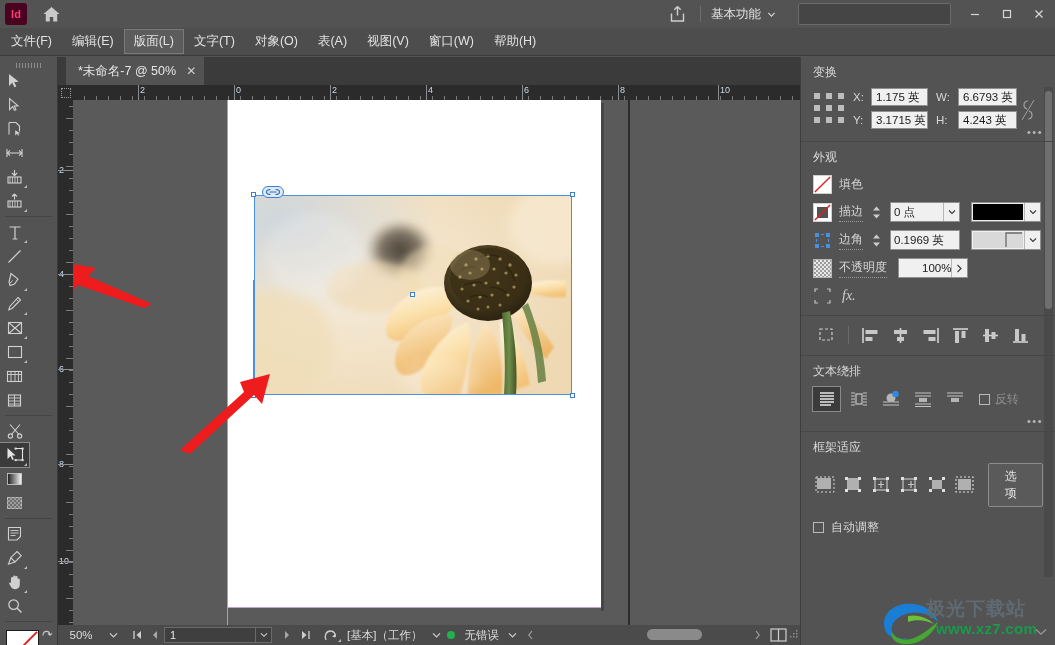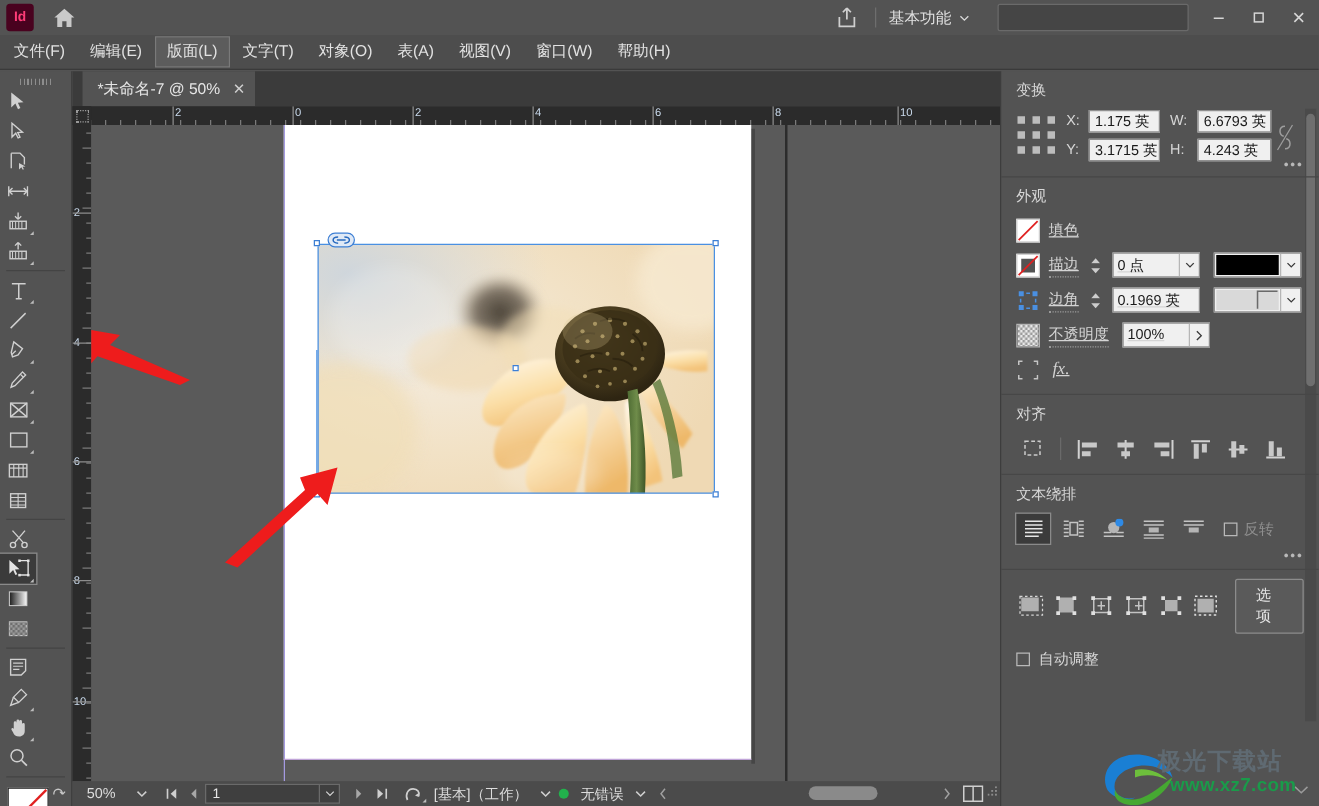--- a/index.html
+++ b/index.html
@@ -160,33 +160,33 @@
   .lbl { font-size:11.5px; color:#d6d6d6; width:13px; }
   .field {
     background:#f0f0f0; color:#1a1a1a; border:1px solid #909090;
     height:18px; font-size:11.5px; padding:0 2px 0 4px;
     display:flex; align-items:center; overflow:hidden; white-space:nowrap;
   }
   .f-xy { width:57px; }
   .f-wh { width:59px; }
   .chain { width:16px; height:22px; margin-left:4px; }
 
-  .ap-row { display:flex; align-items:center; gap:7px; margin-bottom:6px; height:22px;text-decoration:underline;}
+  .ap-row { display:flex; align-items:center; gap:7px; margin-bottom:6px; height:22px;}
   .ap-ico { width:19px; height:19px; border:1px solid #cfcfcf; position:relative; background:#fff; }
   .ap-label { font-size:12px; color:#d6d6d6; }
   .ap-label.u { border-bottom:1px dotted #9a9a9a; padding-bottom:1px;}
   .spinner { width:13px; height:20px; display:flex; flex-direction:column; align-items:center; justify-content:center; gap:3px;}
   .stepbox { display:flex; align-items:center; border:1px solid #909090; background:#f0f0f0; height:20px;}
   .stepbox .val { color:#1a1a1a; font-size:11.5px; padding:0 3px; width:52px; white-space:nowrap; overflow:hidden;}
   .stepbox .dd { width:16px; height:18px; display:flex; align-items:center; justify-content:center; border-left:1px solid #b6b6b6;}
   .swatchbtn { display:flex; align-items:center; border:1px solid #909090; background:#f0f0f0; height:20px;}
   .swatchbtn .sb { width:50px; height:16px; margin:0 1px; }
   .swatchbtn .dd { width:16px; height:18px; display:flex; align-items:center; justify-content:center; border-left:1px solid #b6b6b6;}
   .opbox { display:flex; align-items:center; border:1px solid #909090; background:#f0f0f0; height:20px;}
-  .opbox .val { color:#1a1a1a; font-size:11.5px; padding:0 3px; width:52px;}
+  .opbox .val { color:#1a1a1a; font-size:11.5px; padding:0 23px; width:52px;}
   .opbox .dd { width:16px;height:18px;display:flex;align-items:center;justify-content:center;border-left:1px solid #b6b6b6;}
 
   .iconrow { display:flex; align-items:center; gap:3px; }
   .ibtn { width:27px; height:24px; display:flex; align-items:center; justify-content:center; position:relative;}
   .ibtn.sel { background:#3b3b3b; outline:1px solid #8a8a8a;}
   .vdiv { width:1px; height:18px; background:#6a6a6a; margin:0 5px;}
   .chk { width:11px;height:11px;border:1px solid #b9b9b9; display:inline-block; vertical-align:middle;}
   .muted { color:#8e8e8e; font-size:12px;}
   .optbtn {
     border:1px solid #8c8c8c; color:#e3e3e3; font-size:12px;
@@ -921,21 +921,20 @@
             </svg>
           <span class="tri" style="border-right-color:#bdbdbd;"></span>
         </div>
         <div style="display:flex;align-items:center;gap:2px;position:relative;">
           <span style="font-style:italic;font-family:'Liberation Serif',serif;font-size:14px;color:#d2d2d2;">fx.</span>
         </div>
       </div>
     </div>
 
     <div class="psection">
-      <div class="ptitle">对齐</div>
       <div class="iconrow">
         <div class="ibtn" style="position:relative;">
           <svg width="18" height="16" viewBox="0 0 18 16">
               <rect x="2" y="2" width="12" height="11" fill="none" stroke="#cccccc" stroke-width="1.2" stroke-dasharray="3 2"></rect>
             </svg>
           <span class="tri" style="border-right-color:#bdbdbd;right:3px;"></span>
         </div>
         <div class="vdiv"></div>
         <div class="ibtn">
           <svg width="19" height="17" viewBox="0 0 19 17">
@@ -1025,20 +1024,21 @@
               <rect x="5" y="7" width="8" height="4" fill="#b5b5b5"></rect>
             </svg>
         </div>
         <span class="chk" style="margin-left:6px;"></span>
         <span class="muted">反转</span>
       </div>
       <div class="dots" style="right:12px;bottom:4px;">•••</div>
     </div>
 
     <div class="psection" style="border-bottom:none;">
+      <div class="ptitle">框架适应</div>
       <div class="iconrow" style="gap:4px;">
         <div class="ibtn">
           <svg width="22" height="20" viewBox="0 0 22 20">
               <rect x="3" y="3" width="14" height="11" fill="#b0b0b0"></rect>
               <rect x="2" y="2" width="18" height="15" fill="none" stroke="#d6d6d6" stroke-width="1" stroke-dasharray="2 2"></rect>
             </svg>
         </div>
         <div class="ibtn">
           <svg width="22" height="20" viewBox="0 0 22 20">
               <rect x="5" y="3" width="12" height="12" fill="#b0b0b0"></rect>

